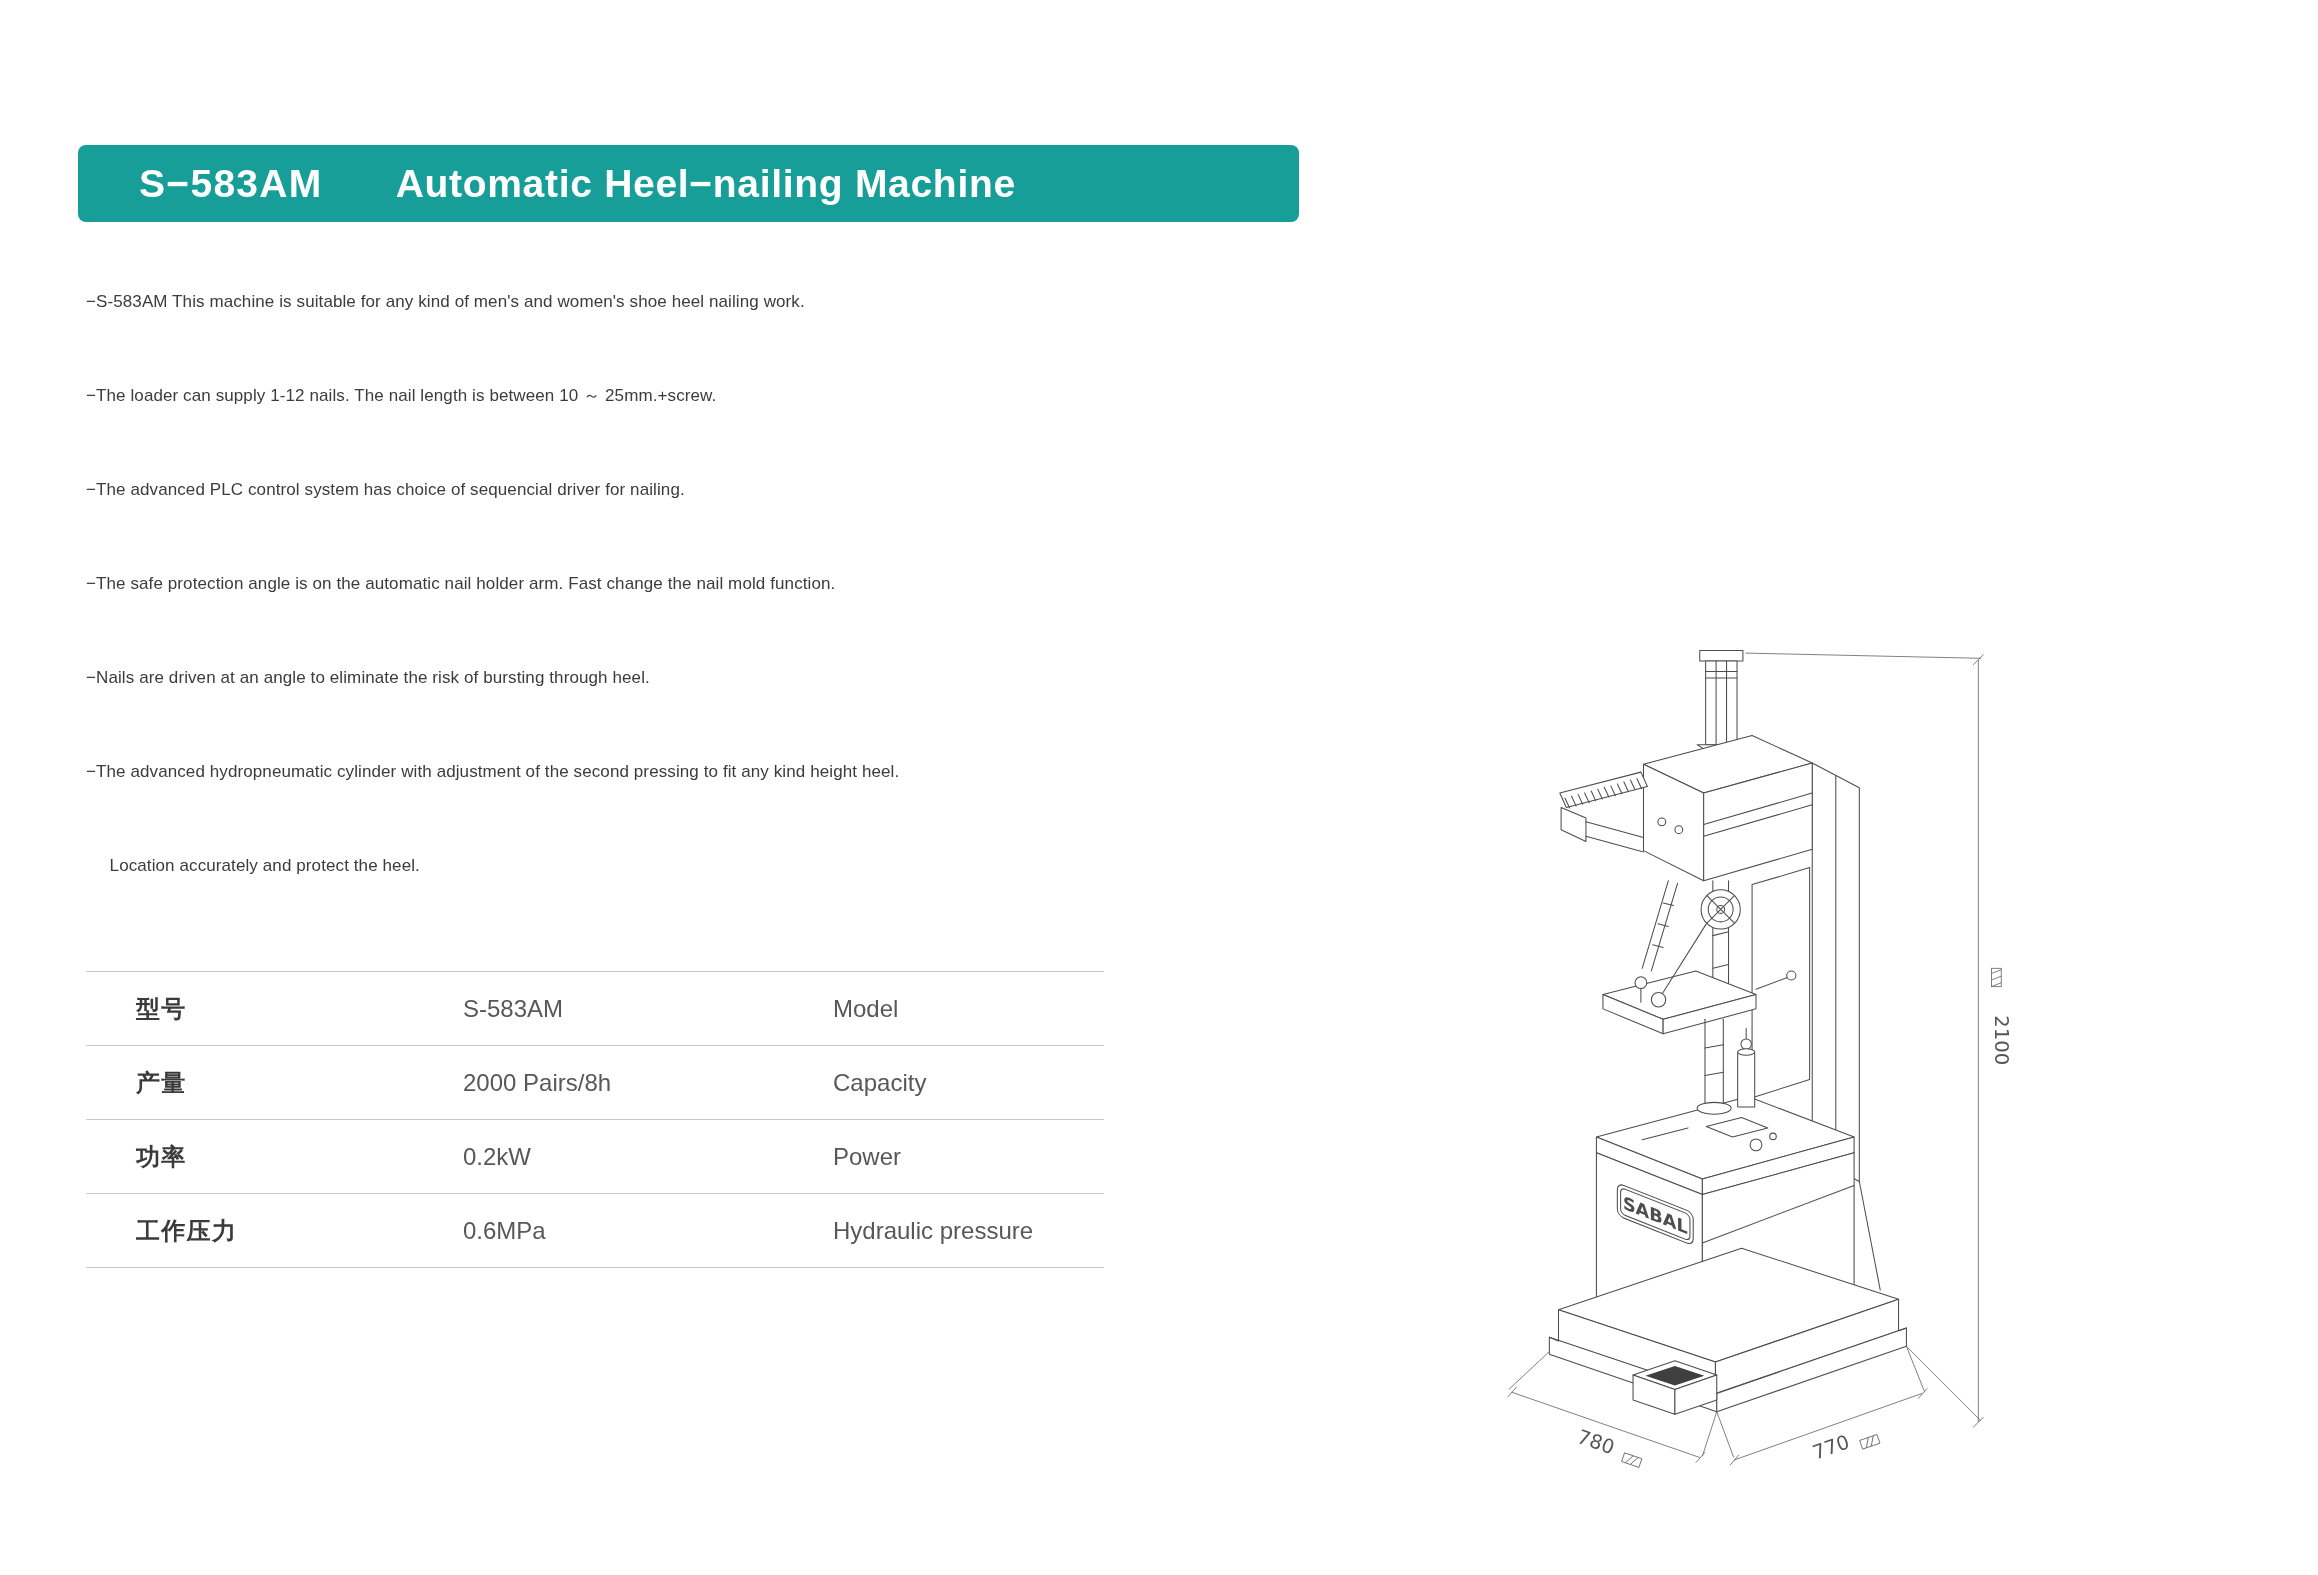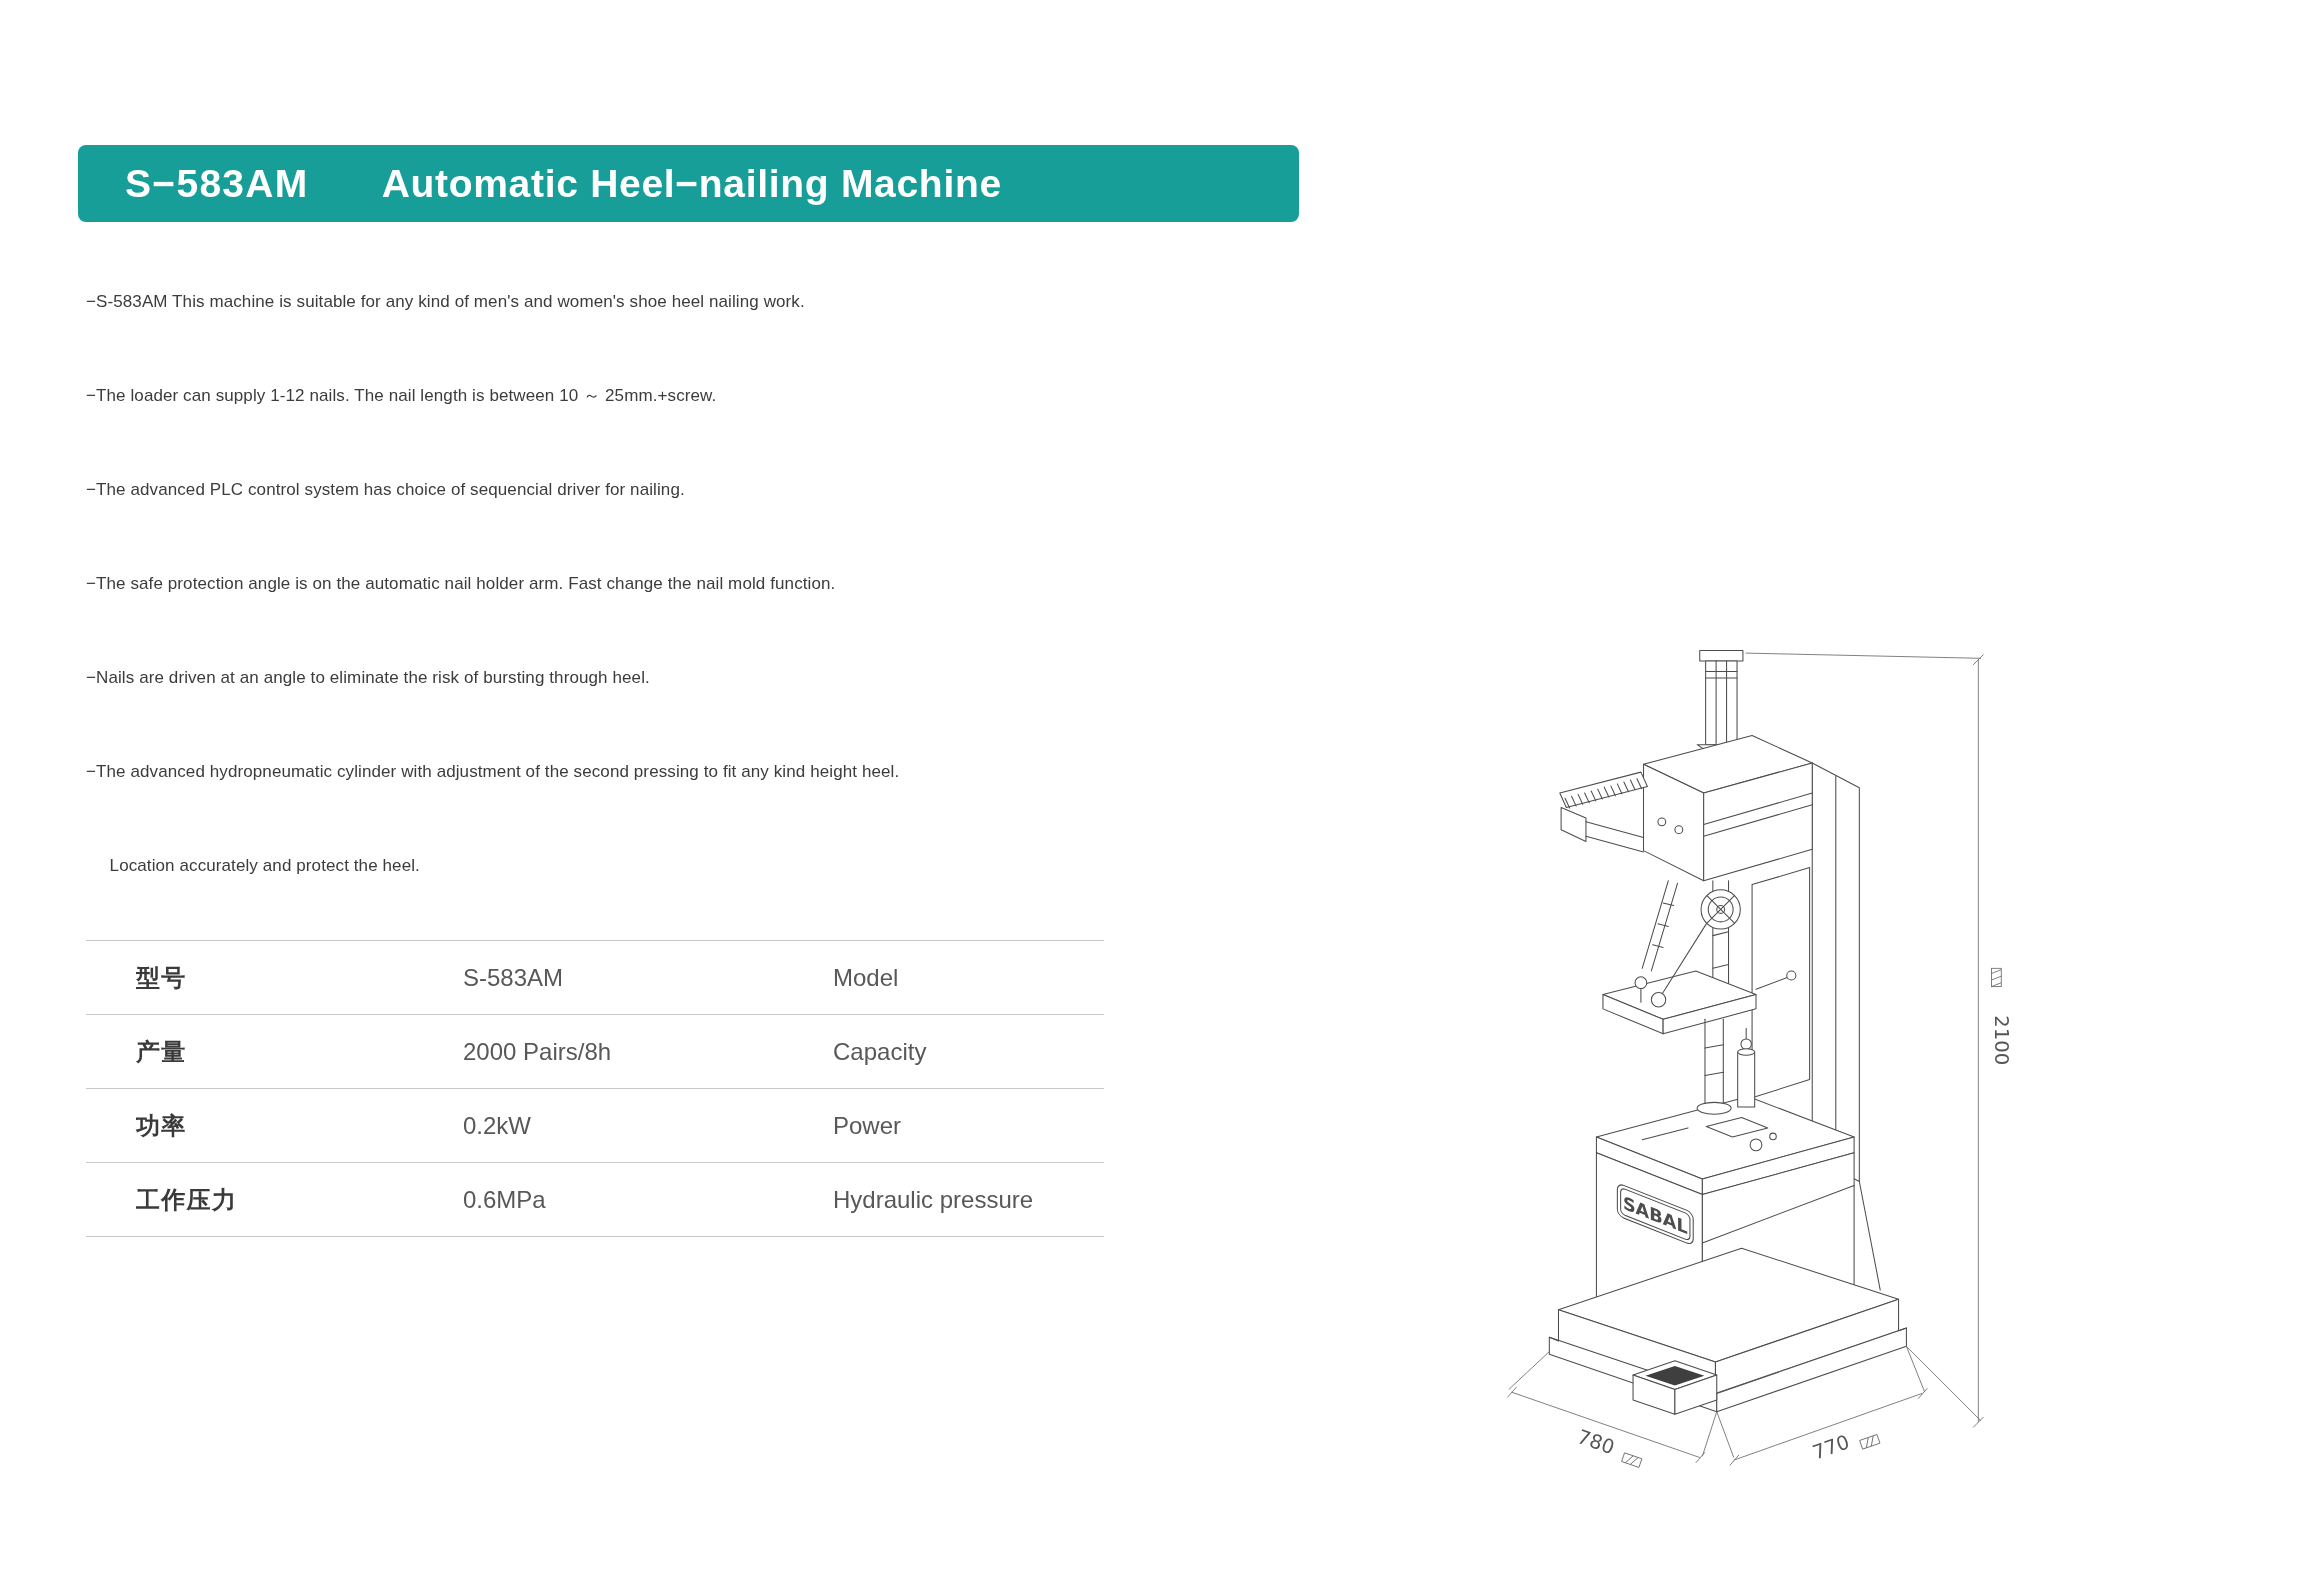--- a/index.html
+++ b/index.html
@@ -5,31 +5,31 @@
   html,body{margin:0;padding:0;background:#ffffff;}
   .page{
     position:relative;width:2319px;height:1575px;background:#ffffff;
     font-family:"Liberation Sans",sans-serif;overflow:hidden;
   }
   
   .banner{
     position:absolute;left:78px;top:145px;width:1221px;height:77px;
     border-radius:7.9px;display:flex;align-items:center;color:#ffffff;
   }
-  .banner .model{font-size:39px;font-weight:bold;margin-left:47px;letter-spacing:1.3px;white-space:nowrap;}
+  .banner .model{font-size:39px;font-weight:bold;margin-left:61px;letter-spacing:1.3px;white-space:nowrap;}
   .banner .name{font-size:39px;font-weight:bold;margin-left:73px;letter-spacing:0.7px;white-space:nowrap;}
   
   .features{position:absolute;left:86px;top:255px;width:1348px;}
   .feature{
     font-size:17px;color:#3c3c3c;line-height:94px;white-space:nowrap;
     letter-spacing:0.1px;
   }
   .feature.indent{padding-left:23.6px;}
   
-  .spec{position:absolute;left:86px;top:940px;width:1018px;}
+  .spec{position:absolute;left:86px;top:971px;width:1018px;}
   .trow{display:flex;height:73px;align-items:center;border-top:0.7px solid #c9c9c9;}
   .trow:last-child{border-bottom:0.7px solid #c9c9c9;}
   .cell{font-size:24px;white-space:nowrap;}
   .cell.cn{width:327px;padding-left:50px;box-sizing:content-box;font-weight:600;color:#3a3a3a;letter-spacing:1.3px;}
   .cell.val{width:370px;color:#585858;}
   .cell.en{flex:1;color:#585858;}
   
   .drawingwrap{position:absolute;left:1446px;top:628px;width:654px;height:903px;}
   svg text{font-family:"DejaVu Sans","Liberation Sans",sans-serif;}
 </style>

